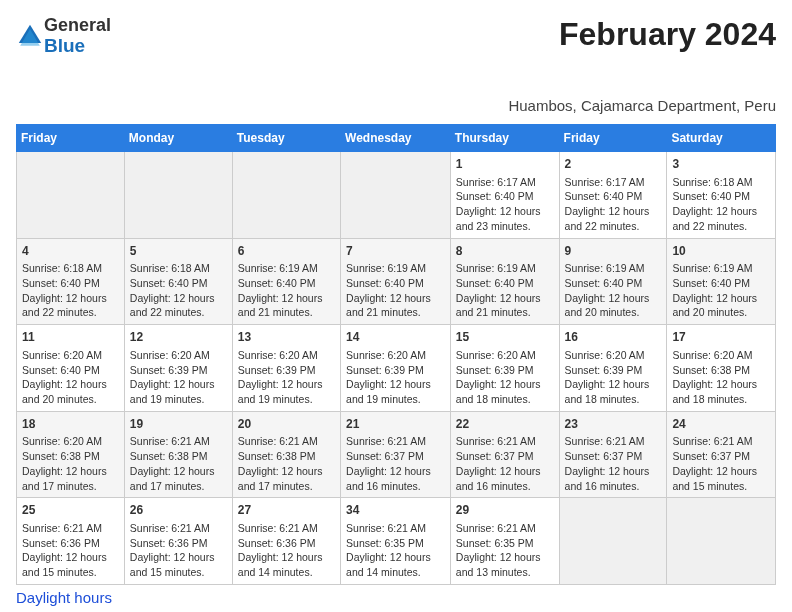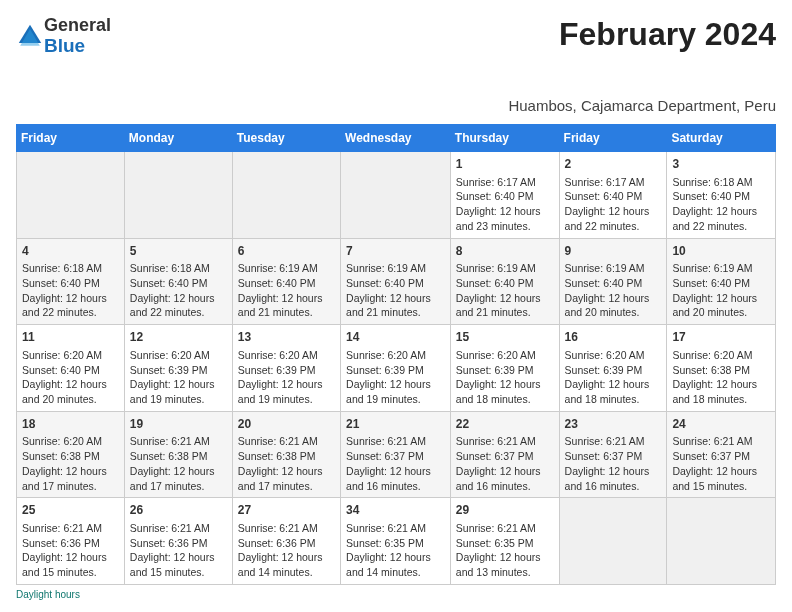--- a/index.html
+++ b/index.html
@@ -87,22 +87,22 @@
       font-size: 12px;
       display: block;
       margin-bottom: 2px;
     }
     .day-info {
       font-size: 10.5px;
       color: #333;
     }
     .footer-note {
       margin-top: 4px;
-      font-size: 10px;
-      color: #0f766e;
+      font-size: 15px;
+      color: #1d4ed8;
     }
     .empty-cell {
       background-color: #f0f0f0 !important;
     }
   </style>
 </head>
 <body>
 
 <div class="header">
   <div class="logo">

